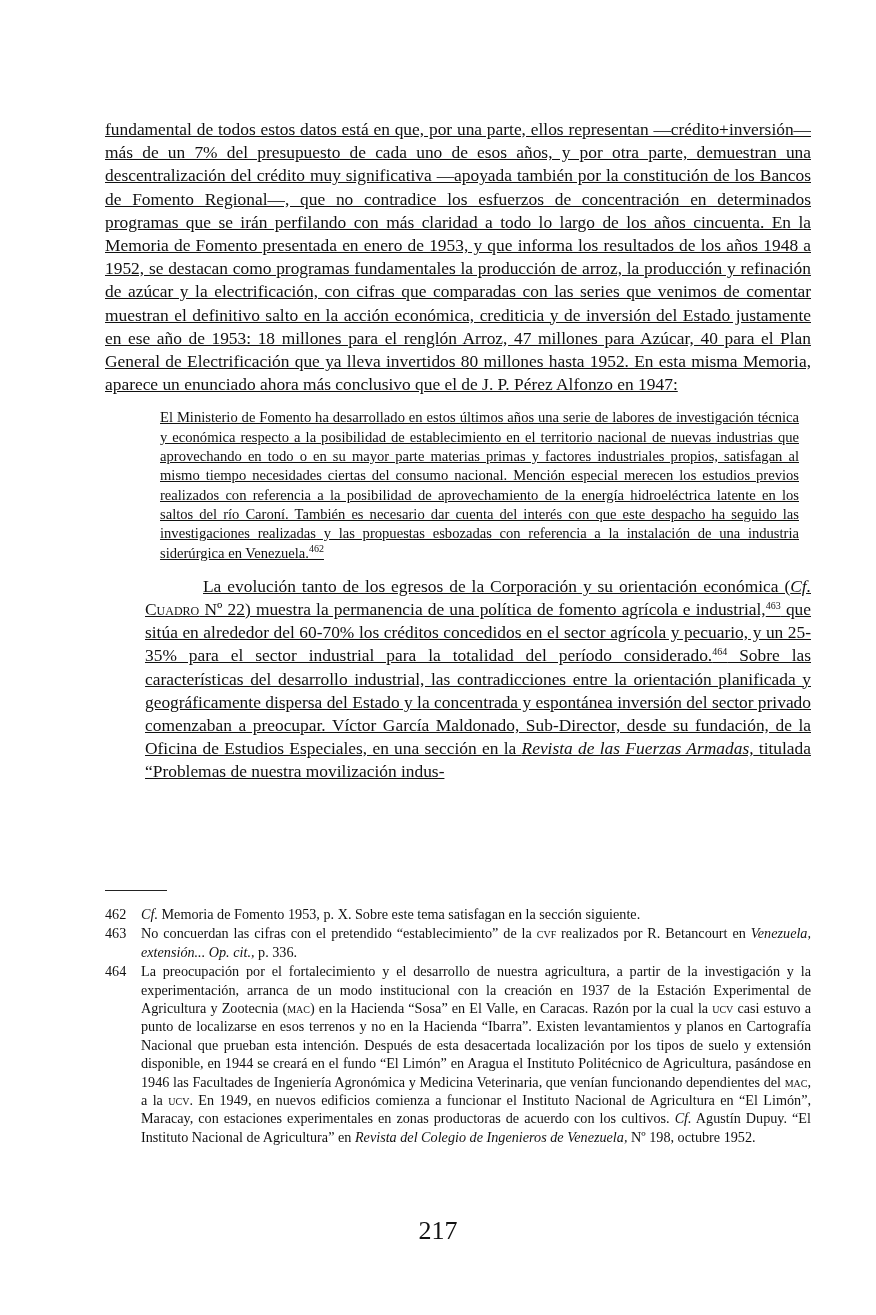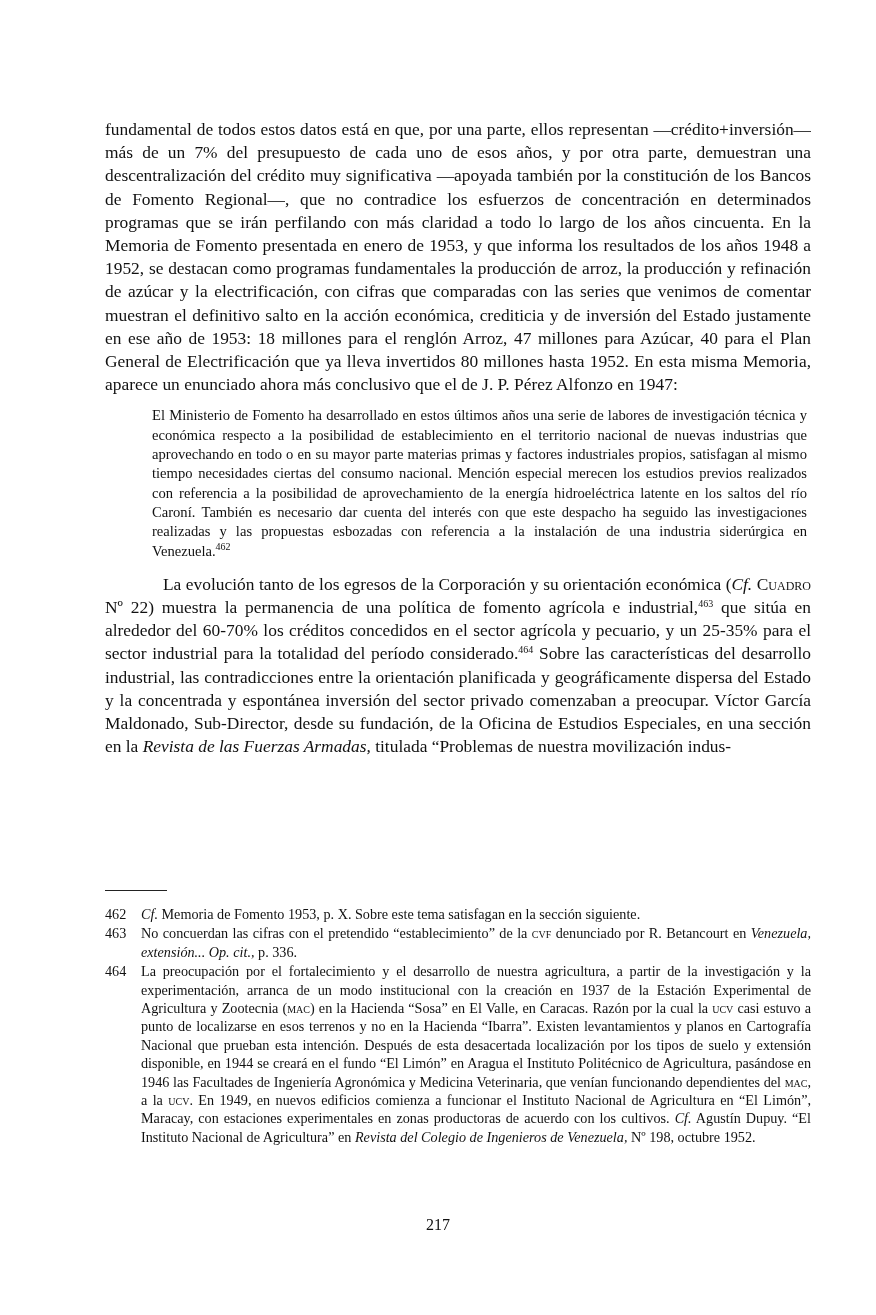--- a/index.html
+++ b/index.html
@@ -1,31 +1,31 @@
 <!DOCTYPE html>
 <html><head>
 <meta charset="utf-8">
 <style>
   html, body { margin: 0; padding: 0; background: #ffffff; }
   body { width: 876px; height: 1315px; position: relative; overflow: hidden;
          font-family: "Liberation Serif", "DejaVu Serif", serif; color: #111; }
-  .page { position: absolute; left: 105px; top: 118px; width: 706px; }
+  .page { position: absolute; left: 105px; top: 118px; width: 706px; text-decoration: underline; }
   .body-text p { margin: 0; font-size: 17.4px; line-height: 23.2px; text-align: justify; }
-  .body-text p.indent { text-indent: 58px; }
+  .body-text p.indent { text-indent: 58px; margin-left: 40px; }
   .quote { margin: 10px 0 12px 43px; }
-  .quote p { margin: 4px; font-size: 14.6px; line-height: 19.3px; text-align: justify; }
+  .quote p { margin: 12px; font-size: 14.6px; line-height: 19.3px; text-align: justify; }
   .after-quote { margin-top: 6px; }
   sup.fn { font-size: 10px; vertical-align: 6px; line-height: 0; }
   .sc { font-variant: small-caps; }
   .rule { position: absolute; left: 105px; top: 890px; width: 62px; border-top: 1px solid #222; }
   .footnotes { position: absolute; left: 105px; top: 905px; width: 706px; }
   .fn-item { display: flex; font-size: 14.2px; line-height: 18.4px; margin-bottom: 1px; }
   .fn-num { width: 36px; flex: none; }
   .fn-text { flex: 1; text-align: justify; }
-  .page-number { position: absolute; top: 1216px; left: 0; width: 876px; text-align: center; font-size: 16px; }
+  .page-number { position: absolute; top: 1216px; left: 0; width: 876px; text-align: center; font-size: 26px; }
   i { font-style: italic; }
 </style>
 </head>
 <body>
 
 <div class="page">
   <div class="body-text">
     <p>fundamental de todos estos datos está en que, por una parte, ellos representan —crédito+inversión— más de un 7% del presupuesto de cada uno de esos años, y por otra parte, demuestran una descentralización del crédito muy significativa —apoyada también por la constitución de los Bancos de Fomento Regional—, que no contradice los esfuerzos de concentración en determinados programas que se irán perfilando con más claridad a todo lo largo de los años cincuenta. En la Memoria de Fomento presentada en enero de 1953, y que informa los resultados de los años 1948 a 1952, se destacan como programas fundamentales la producción de arroz, la producción y refinación de azúcar y la electrificación, con cifras que comparadas con las series que venimos de comentar muestran el definitivo salto en la acción económica, crediticia y de inversión del Estado justamente en ese año de 1953: 18 millones para el renglón Arroz, 47 millones para Azúcar, 40 para el Plan General de Electrificación que ya lleva invertidos 80 millones hasta 1952. En esta misma Memoria, aparece un enunciado ahora más conclusivo que el de J. P. Pérez Alfonzo en 1947:</p>
 
     <div class="quote">
@@ -38,21 +38,21 @@
 
 <div class="rule"></div>
 
 <div class="footnotes">
   <div class="fn-item">
     <span class="fn-num">462</span>
     <span class="fn-text"><i>Cf.</i><span> Memoria de Fomento 1953, p. X. Sobre este tema satisfagan en la sección siguiente.</span></span>
   </div>
   <div class="fn-item">
     <span class="fn-num">463</span>
-    <span class="fn-text"><span>No concuerdan las cifras con el pretendido “establecimiento” de la </span><span class="sc">cvf</span><span> denunciado por R. Betancourt en </span><i>Venezuela, extensión... Op. cit.,</i><span> p. 336.</span></span>
+    <span class="fn-text"><span>No concuerdan las cifras con el pretendido “establecimiento” de la </span><span class="sc">cvf</span><span> realizados por R. Betancourt en </span><i>Venezuela, extensión... Op. cit.,</i><span> p. 336.</span></span>
   </div>
   <div class="fn-item">
     <span class="fn-num">464</span>
     <span class="fn-text"><span>La preocupación por el fortalecimiento y el desarrollo de nuestra agricultura, a partir de la investigación y la experimentación, arranca de un modo institucional con la creación en 1937 de la Estación Experimental de Agricultura y Zootecnia (</span><span class="sc">mac</span><span>) en la Hacienda “Sosa” en El Valle, en Caracas. Razón por la cual la </span><span class="sc">ucv</span><span> casi estuvo a punto de localizarse en esos terrenos y no en la Hacienda “Ibarra”. Existen levantamientos y planos en Cartografía Nacional que prueban esta intención. Después de esta desacertada localización por los tipos de suelo y extensión disponible, en 1944 se creará en el fundo “El Limón” en Aragua el Instituto Politécnico de Agricultura, pasándose en 1946 las Facultades de Ingeniería Agronómica y Medicina Veterinaria, que venían funcionando dependientes del </span><span class="sc">mac</span><span>, a la </span><span class="sc">ucv</span><span>. En 1949, en nuevos edificios comienza a funcionar el Instituto Nacional de Agricultura en “El Limón”, Maracay, con estaciones experimentales en zonas productoras de acuerdo con los cultivos. </span><i>Cf.</i><span> Agustín Dupuy. “El Instituto Nacional de Agricultura” en </span><i>Revista del Colegio de Ingenieros de Venezuela,</i><span> Nº 198, octubre 1952.</span></span>
   </div>
 </div>
 
 <div class="page-number">217</div>
 
 </body></html>

